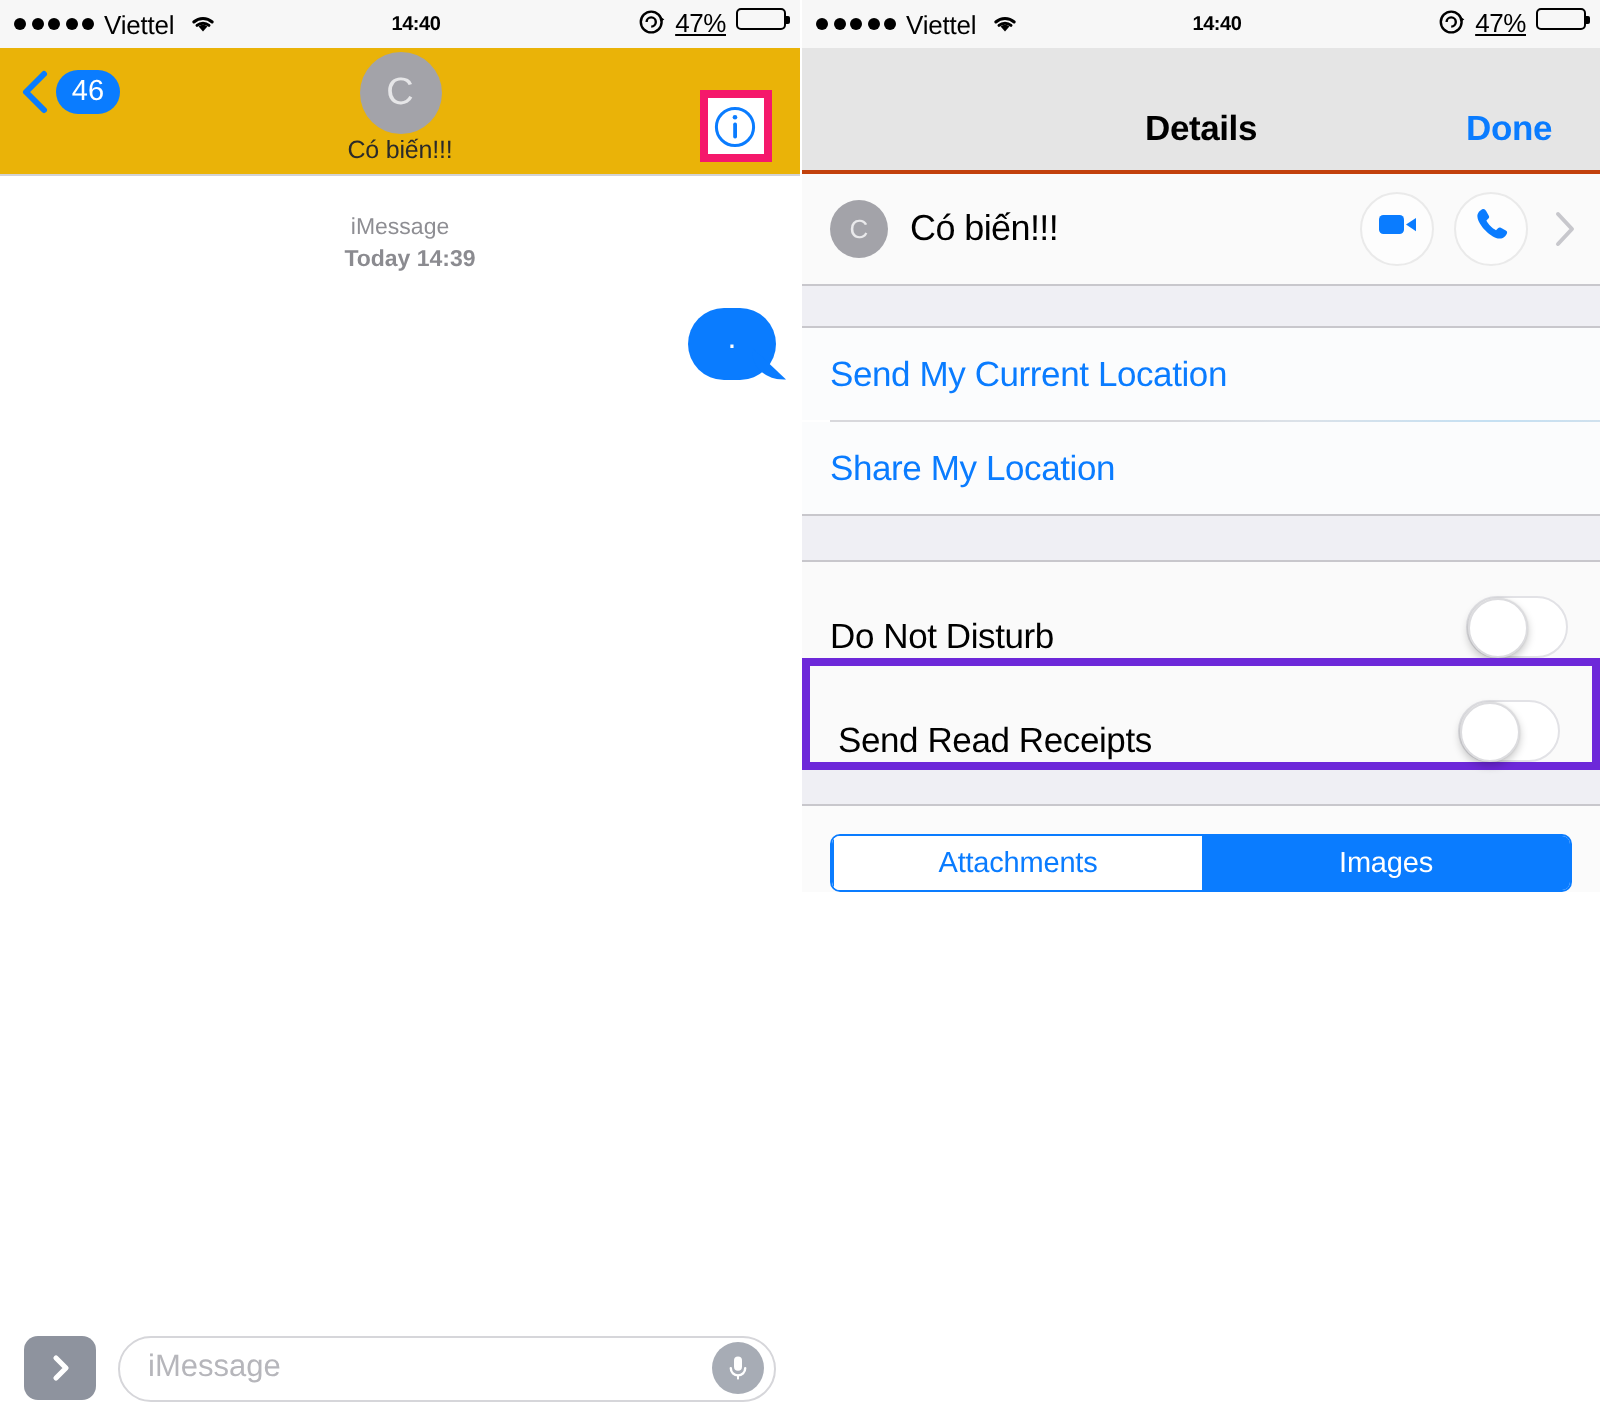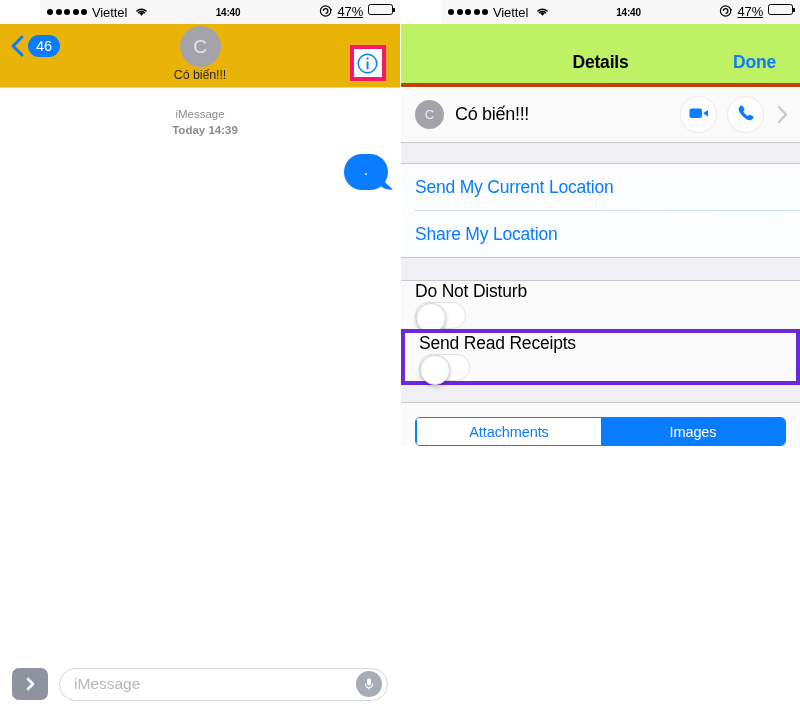--- a/index.html
+++ b/index.html
@@ -11,21 +11,20 @@
   }
   .screens { display: flex; width: 800px; height: 713px; }
   .panel { width: 400px; height: 713px; position: relative; background: #ffffff; }
   .panel-right { border-left: 1px solid #ffffff; }
 
   
   .statusbar {
     height: 24px; display: flex; align-items: center;
     background: #f7f7f7; padding: 0 7px; font-size: 13px; color: #000;
     position: relative;
-    margin-left: 40px;
   }
   .sb-left { display: flex; align-items: center; gap: 5px; }
   .dots { display: flex; gap: 2.5px; align-items: center; }
   .dots i { width: 6px; height: 6px; border-radius: 50%; background: #000; display: block; }
   .carrier { font-size: 13px; letter-spacing: -0.1px; }
   .wifi { display: inline-block; margin-left: 2px; }
   .sb-center {
     position: absolute; left: 16px; right: 0; text-align: center;
     font-size: 10px; font-weight: bold; letter-spacing: -0.2px;
   }
@@ -109,22 +108,22 @@
     display: flex; align-items: center; padding: 0 5px 0 14px; background: #fff;
   }
   .msg-input .ph { flex: 1; color: #b6b6bb; font-size: 15.5px; }
   .mic {
     width: 26px; height: 26px; border-radius: 50%; background: #a7acb5;
     display: flex; align-items: center; justify-content: center;
   }
 
   
   .navbar-right {
-    height: 63px; background: #bef264; position: relative;
-    border-bottom: 4px solid #c2410c;
+    height: 63px; background: #e5e5e5; position: relative;
+    border-bottom: 2px solid #c2410c;
     display: flex; align-items: flex-end; padding-bottom: 10px;
   }
   .details-title {
     position: absolute; left: 0; right: 0; bottom: 10px; text-align: center;
     font-size: 17.5px; font-weight: bold; color: #000; letter-spacing: -0.2px;
   }
   .done-btn {
     position: absolute; right: 24px; bottom: 10px;
     color: #0a7cff; font-size: 17.5px; font-weight: bold; cursor: pointer;
     letter-spacing: -0.2px;
@@ -154,22 +153,22 @@
     font-size: 17.5px; color: #0a7cff; cursor: pointer; letter-spacing: -0.2px;
     background: #fbfcfd; position: relative;
   }
   .row-sep { height: 1px; background: #d8d8dc; margin-left: 14px; }
   .map-tint {
     position: absolute; right: 0; top: 0; bottom: 0; width: 210px;
     background: radial-gradient(ellipse at 75% 55%, rgba(190,225,248,0.85) 0%, rgba(224,240,251,0.4) 45%, rgba(255,255,255,0) 78%);
     pointer-events: none;
   }
   .row-toggle {
-    height: 48px; display: flex; align-items: flex-start; padding: 0 16px 0 14px;
-    font-size: 17.5px; color: #000; background: #fafafa; letter-spacing: -0.2px; flex-direction: column;
+    height: 48px; display: flex; align-items: flex-end; padding: 0 16px 0 14px;
+    font-size: 17.5px; color: #000; background: #fafafa; letter-spacing: -0.2px;
   }
   .row-toggle .tlabel { flex: 1; }
   .switch {
     width: 51px; height: 31px; border-radius: 16px; background: #fff;
     border: 1px solid #e2e2e6; position: relative; cursor: pointer;
   }
   .switch .knob {
     position: absolute; left: 0px; top: -0.5px;
     width: 30px; height: 30px; border-radius: 50%; background: #fff;
     border: 1px solid #dcdcdf;

